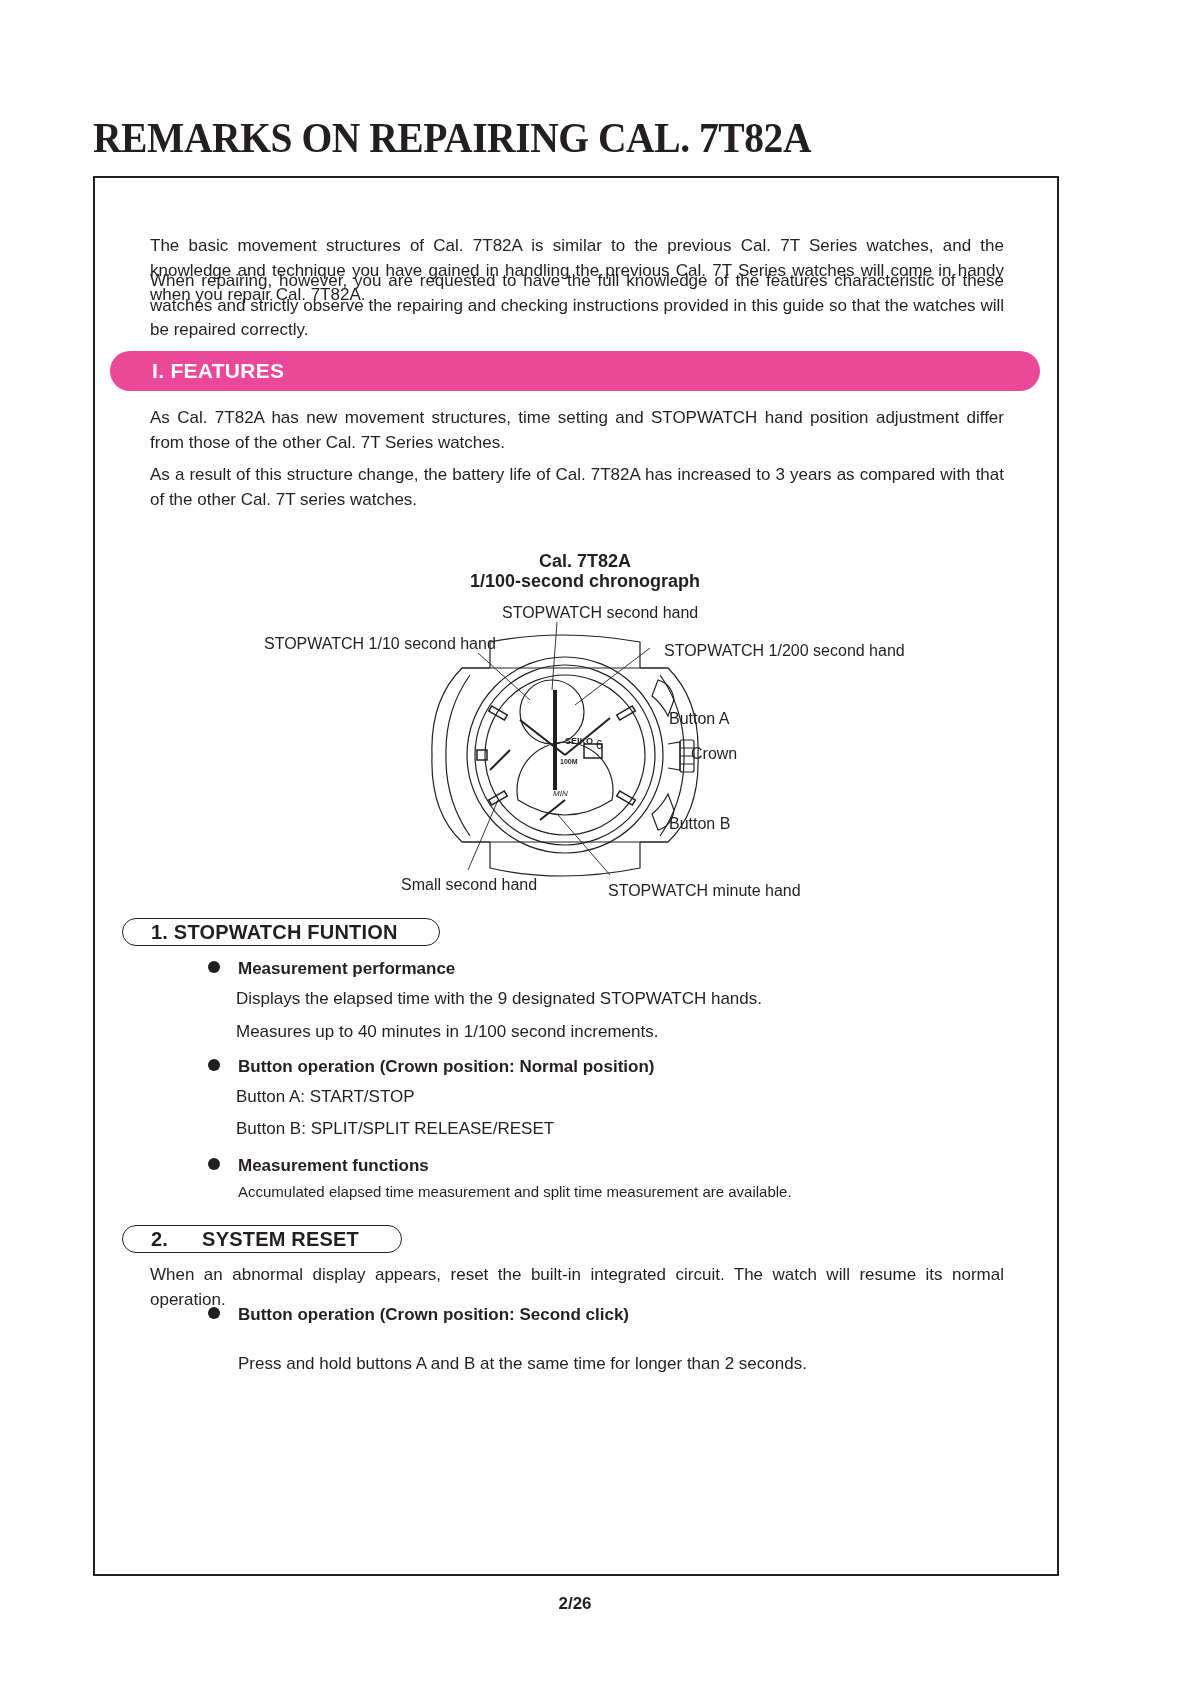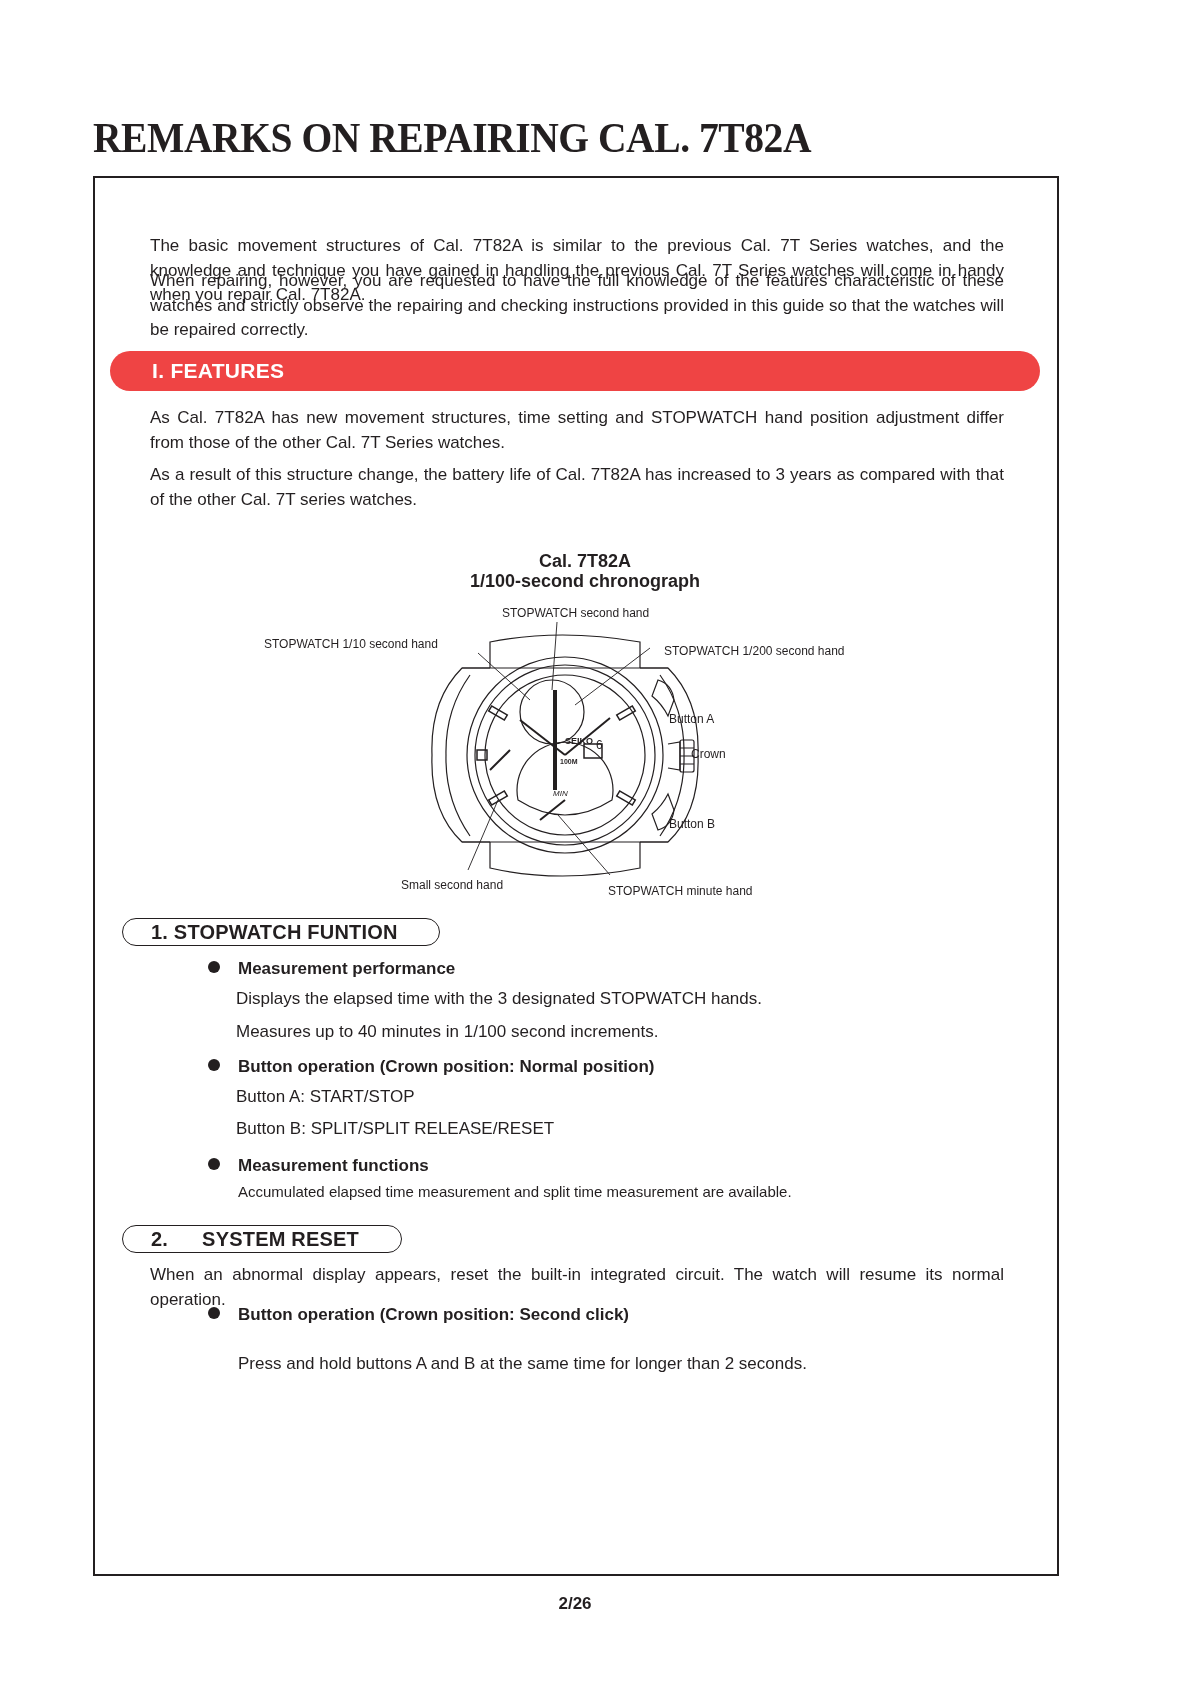--- a/index.html
+++ b/index.html
@@ -2,29 +2,29 @@
 <html><head>
   <meta charset="utf-8">
   <style>
     html, body { margin: 0; padding: 0; background: #ffffff; }
     body { width: 1200px; height: 1692px; position: relative; font-family: "Liberation Sans", sans-serif; color: #231f20; overflow: hidden; }
     .page-title { position: absolute; left: 93px; top: 116px; font-family: "Liberation Serif", serif; font-weight: bold; font-size: 43px; letter-spacing: -0.5px; transform: scaleX(0.92); transform-origin: left top; color: #231f20; margin: 0; line-height: 1; }
     .frame { position: absolute; left: 93px; top: 176px; width: 966px; height: 1400px; border: 2px solid #231f20; box-sizing: border-box; }
     .para { position: absolute; left: 150px; width: 854px; font-size: 17px; line-height: 24.5px; text-align: justify; margin: 0; }
     .para-intro1 { top: 190px; margin-top: 44px; }
     .para-intro2 { top: 269px; }
-    .section-bar { position: absolute; left: 110px; top: 351px; width: 930px; height: 40px; background: #ef4444; border-radius: 20px; }
+    .section-bar { position: absolute; left: 110px; top: 351px; width: 930px; height: 40px; background: #ec4899; border-radius: 20px; }
     .section-bar-label { position: absolute; left: 42px; top: 8px; color: #ffffff; font-weight: bold; font-size: 21px; letter-spacing: 0.3px; }
     .para-feat1 { top: 406px; }
     .para-feat2 { top: 463px; }
 
     .figure-title { position: absolute; left: 0; width: 1200px; text-align: center; font-weight: bold; font-size: 18px; line-height: 22px; }
     .figure-title.t1 { top: 550px; left: 0; width: 1200px; transform: translateX(-15px); }
     .figure-title.t2 { top: 570px; transform: translateX(-15px); }
-    .callout { position: absolute; font-size: 12px; line-height: 16px; white-space: nowrap; }
+    .callout { position: absolute; font-size: 16px; line-height: 16px; white-space: nowrap; }
     .watch-svg { position: absolute; left: 0; top: 0; }
 
     .subhead-box { position: absolute; border: 1.5px solid #231f20; border-radius: 14px; height: 28px; box-sizing: border-box; }
     .subhead-box.s1 { left: 122px; top: 918px; width: 318px; }
     .subhead-box.s2 { left: 122px; top: 1225px; width: 280px; }
     .subhead-label { position: absolute; top: 2px; font-weight: bold; font-size: 20px; letter-spacing: 0.2px; white-space: nowrap; }
     .s1 .subhead-label { left: 28px; }
     .s2 .subhead-label { left: 28px; }
     .s2 .num { margin-right: 34px; }
 
@@ -123,21 +123,21 @@
 <div class="callout" style="left:401px; top:877px;">Small second hand</div>
 <div class="callout" style="left:608px; top:883px;">STOPWATCH minute hand</div>
 
 <div class="subhead-box s1">
   <span class="subhead-label">1. STOPWATCH FUNTION</span>
 </div>
 
 <div class="bullet-row" style="top:958px;">
   <span class="bullet-dot"></span><span>Measurement performance</span>
 </div>
-<div class="body-line" style="top:988px;">Displays the elapsed time with the 3 designated STOPWATCH hands.</div>
+<div class="body-line" style="top:988px;">Displays the elapsed time with the 9 designated STOPWATCH hands.</div>
 <div class="body-line" style="top:1021px;">Measures up to 40 minutes  in 1/100 second increments.</div>
 
 <div class="bullet-row" style="top:1056px;">
   <span class="bullet-dot"></span><span>Button operation  (Crown position: Normal position)</span>
 </div>
 <div class="body-line" style="top:1086px;text-align:center;">Button A: START/STOP</div>
 <div class="body-line" style="top:1118px;">Button B: SPLIT/SPLIT RELEASE/RESET</div>
 
 <div class="bullet-row" style="top:1155px;">
   <span class="bullet-dot"></span><span>Measurement functions</span>

